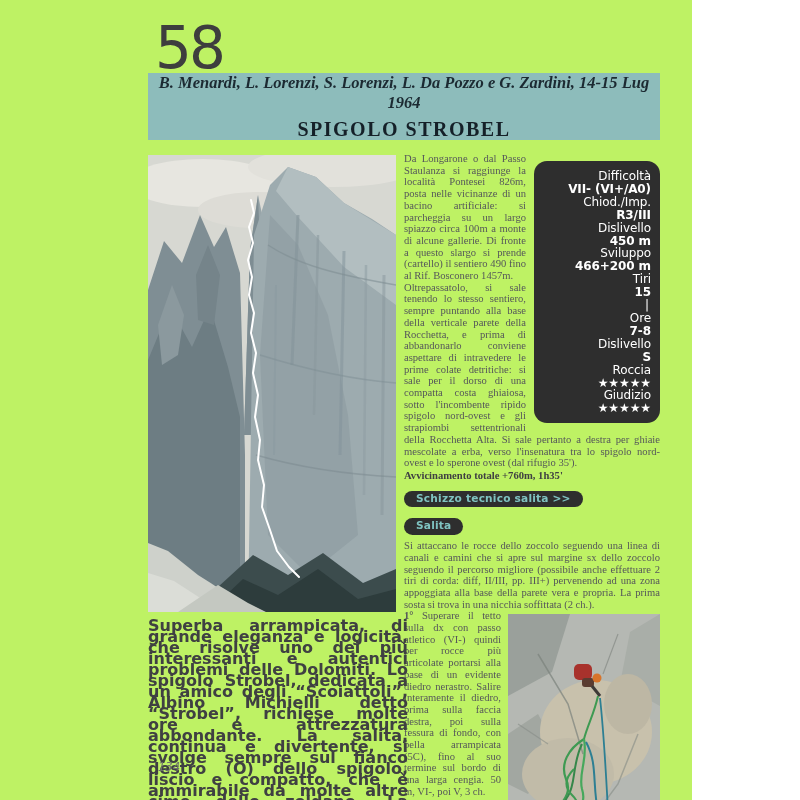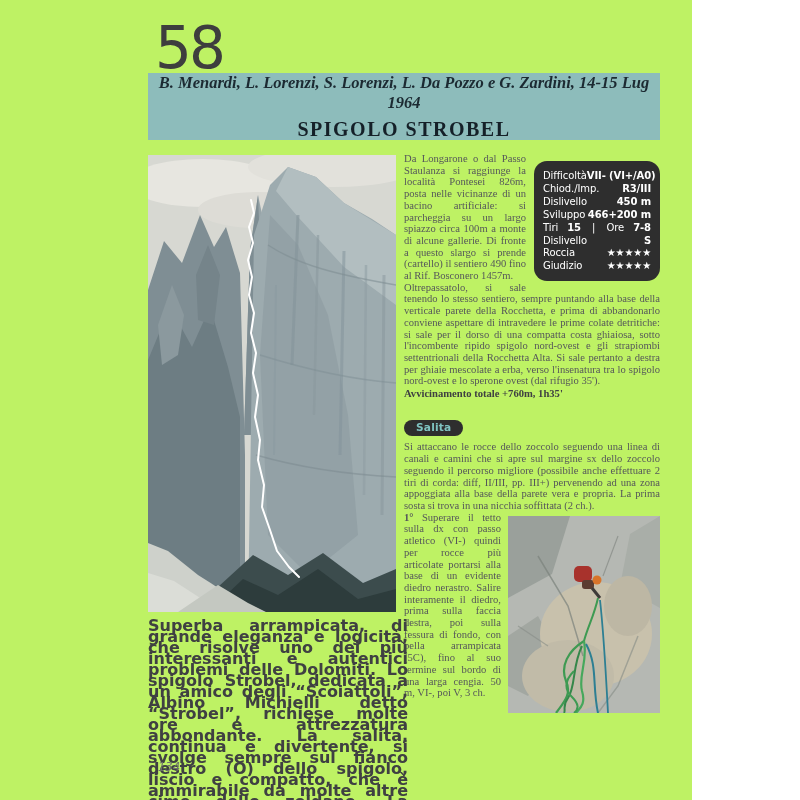--- a/index.html
+++ b/index.html
@@ -45,32 +45,32 @@
     position:absolute; left:404px; top:153px; width:256px;
     font-size:10.6px; line-height:11.7px; color:#55575a; text-align:justify;
   }
   .rc p { margin:0;font-family:Liberation Serif, serif; }
   .info-box {
     float:right; width:126px; margin:8px 0 10px 8px;
     background:#2e2e2e; border-radius:13px; padding:9px 9px 8px 9px;
   }
   .ib-row {
     display:flex; justify-content:space-between; align-items:flex-end;
-    color:#ffffff; font-size:10px; line-height:12.9px; letter-spacing:-0.1px; white-space:nowrap;
+    color:#ffffff; font-size:12px; line-height:12.9px; letter-spacing:-0.1px; white-space:nowrap;flex-direction:column;
   }
   .ib-val { font-weight:bold; }
   .ib-sep { margin:0 2px; }
   .approach-total { font-weight:bold; color:#3f4042; margin-top:1px !important; }
   .pill-btn {
     display:table; background:#2e2e2e; color:#7fc3c1;
     font-size:10.6px; font-weight:bold; letter-spacing:0.2px;
     padding:2px 12px 3px 12px; border-radius:10px;
   }
   .btn-sketch { margin-top:9px; }
-  .btn-salita { margin-top:20px; margin-bottom:5px; }
+  .btn-salita { margin-top:11px; margin-bottom:5px; }
   .climb-photo { float:right; width:152px; margin:4px 0 0 7px; }
   .climb-photo svg { display:block; width:152px; height:197px; }
   
   .commentary {
     position:absolute; left:148px; top:620px; width:260px;
     font-size:16px; font-weight:bold; line-height:11px;
     color:#3f4042; text-align:justify; letter-spacing:0;
   }
   .page-number { position:absolute; left:158px; top:760px; font-size:11.5px; color:#6d6d6d;font-style:italic; }
 </style>
@@ -165,20 +165,21 @@
       <div class="ib-row">
         <span>Giudizio</span>
         <span class="ib-val">★★★★★</span>
       </div>
     </div>
 
     <p>Da Longarone o dal Passo Staulanza si raggiunge la località Pontesei 826m, posta nelle vicinanze di un bacino artificiale: si parcheggia su un largo spiazzo circa 100m a monte di alcune gallerie. Di fronte a questo slargo si prende (cartello) il sentiero 490 fino al Rif. Bosconero 1457m.</p>
     <p>Oltrepassatolo, si sale tenendo lo stesso sentiero, sempre puntando alla base della verticale parete della Rocchetta, e prima di abbandonarlo conviene aspettare di intravedere le prime colate detritiche: si sale per il dorso di una compatta costa ghiaiosa, sotto l'incombente ripido spigolo nord-ovest e gli strapiombi settentrionali della Rocchetta Alta. Si sale pertanto a destra per ghiaie mescolate a erba, verso l'insenatura tra lo spigolo nord-ovest e lo sperone ovest (dal rifugio 35').</p>
     <p class="approach-total">Avvicinamento totale +760m, 1h35'</p>
 
+    <div class="pill-btn btn-sketch">Schizzo tecnico salita &gt;&gt;</div>
     <div class="pill-btn btn-salita">Salita</div>
 
     <p>Si attaccano le rocce dello zoccolo seguendo una linea di canali e camini che si apre sul margine sx dello zoccolo seguendo il percorso migliore (possibile anche effettuare 2 tiri di corda: diff, II/III, pp. III+) pervenendo ad una zona appoggiata alla base della parete vera e propria. La prima sosta si trova in una nicchia soffittata (2 ch.).</p>
 
     <div class="climb-photo">
       <svg viewBox="0 0 152 197" preserveAspectRatio="none">
         <rect width="152" height="197" fill="#b5b8b3"></rect>
         <polygon points="0,0 62,0 44,58 0,82" fill="#9aa09b"></polygon>
         <polygon points="152,0 152,92 112,70 122,18" fill="#a9aea8"></polygon>
         <polygon points="0,120 30,100 52,140 20,180 0,170" fill="#a2a7a1"></polygon>

